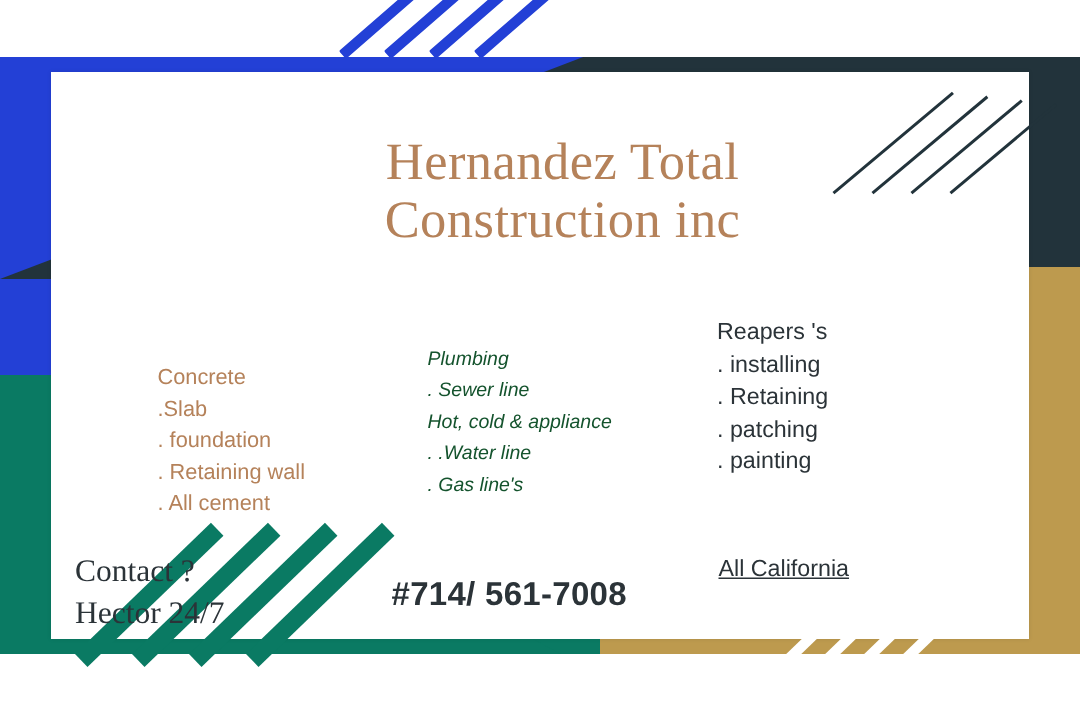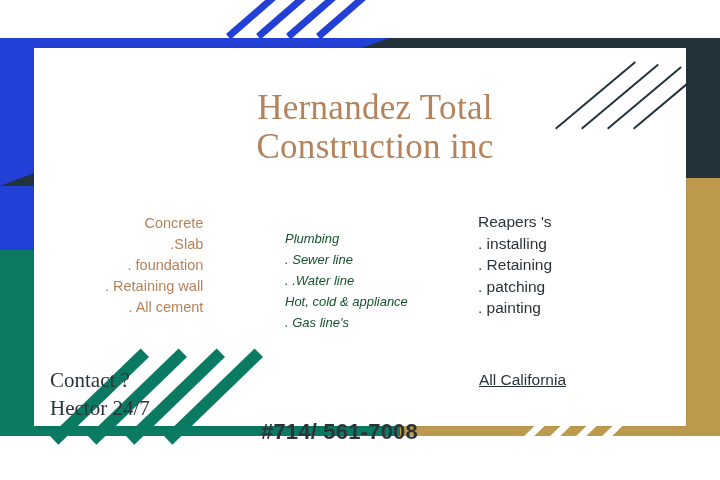--- a/index.html
+++ b/index.html
@@ -138,21 +138,21 @@
   }
   .col {
     position: absolute;
   }
   .col-line {
     font-size: 15.5px;
     line-height: 20.5px;
     white-space: nowrap;
   }
 
-  #col-concrete { left: 105px; top: 213px; text-align: right; }
+  #col-concrete { left: 105px; top: 242px; }
   #col-concrete .col-line { color: #B5825A; font-size: 14.5px; line-height: 21px; }
 
   #col-plumbing { left: 285px; top: 228px; }
   #col-plumbing .col-line { color: #14532d; font-size: 13px; line-height: 21px; font-style: italic; }
 
   #col-services { left: 478px; top: 211px; }
   #col-services .col-line { color: #2B3338; font-size: 15.5px; line-height: 21.5px; }
 
   .contact-block {
     position: absolute;
@@ -169,21 +169,20 @@
 
   #phone-number {
     position: absolute;
     left: 261px;
     top: 383px;
     font-size: 22px;
     font-weight: bold;
     color: #2B3338;
     letter-spacing: 0.2px;
     white-space: nowrap;
-    margin-top: 36px;
   }
 
   #coverage-area {
     position: absolute;
     left: 479px;
     top: 371px;
     font-size: 15.5px;
     color: #2B3338;
     white-space: nowrap;
     text-decoration: underline;
@@ -243,22 +242,22 @@
       <div class="col-line">Concrete</div>
       <div class="col-line">.Slab</div>
       <div class="col-line">. foundation</div>
       <div class="col-line">. Retaining wall</div>
       <div class="col-line">. All cement</div>
     </div>
 
     <div class="col" id="col-plumbing">
       <div class="col-line">Plumbing</div>
       <div class="col-line">. Sewer line</div>
+      <div class="col-line">Hot, cold &amp; appliance</div>
       <div class="col-line">. .Water line</div>
-      <div class="col-line">Hot, cold &amp; appliance</div>
       <div class="col-line">. Gas line's</div>
     </div>
 
     <div class="col" id="col-services">
       <div class="col-line">Reapers 's</div>
       <div class="col-line">. installing</div>
       <div class="col-line">. Retaining</div>
       <div class="col-line">. patching</div>
       <div class="col-line">. painting</div>
     </div>

